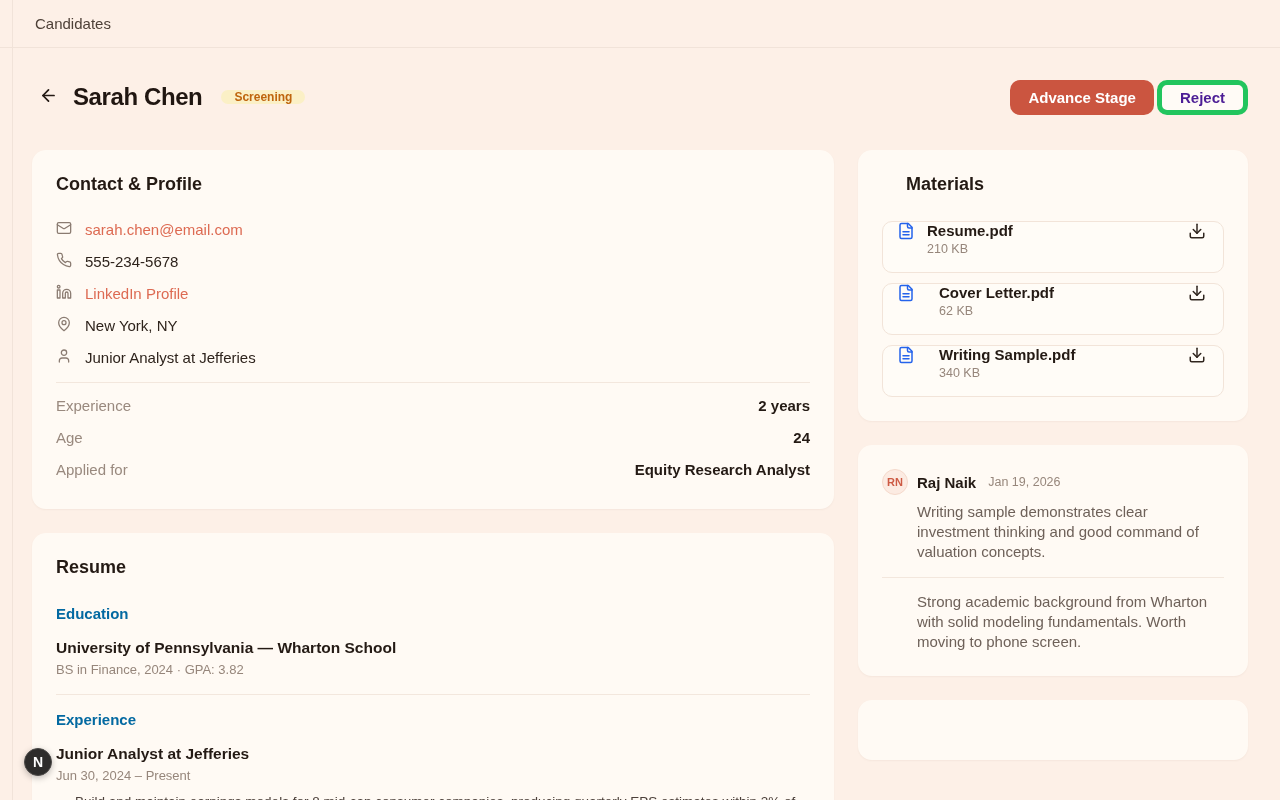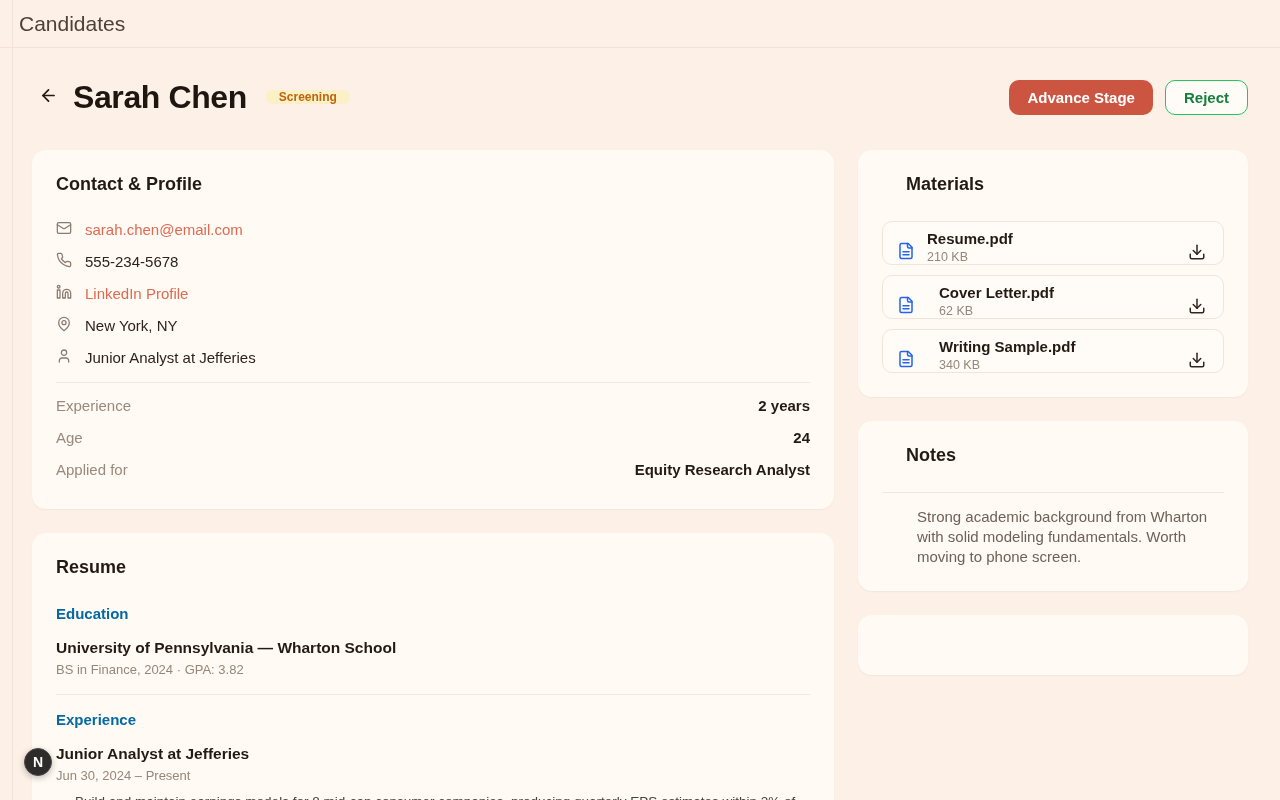--- a/index.html
+++ b/index.html
@@ -9,39 +9,39 @@
     background: #fdf0e7;
     font-family: "Liberation Sans", sans-serif;
     color: #2b211b;
     position: relative;
   }
   
   .rail { position: absolute; left: 0; top: 0; width: 13px; height: 800px;
           border-right: 1px solid #f1e3d9; }
   
   .topbar { height: 48px; border-bottom: 1px solid #f1e3d9;
-            display: flex; align-items: center; padding-left: 19px;
-            font-size: 21px; color: #4e4138; }
+            display: flex; align-items: center; padding-left: 35px;
+            font-size: 15px; color: #4e4138; }
   .page { padding: 0 32px; }
   
   .header-row { margin-top: 27px; height: 44px; display: flex; align-items: center; }
   .back-btn { width: 32px; height: 32px; background: none; border: none; cursor: pointer;
               display: flex; align-items: center; justify-content: center;
               color: #241a14; padding: 0; margin-right: 9px; border-radius: 8px; }
-  .page-title { font-size: 32px; font-weight: 800; letter-spacing: -0.4px;
+  .page-title { font-size: 24px; font-weight: 800; letter-spacing: -0.4px;
                 color: #201611; margin: 0; line-height: 1; }
   .stage-badge { margin-left: 19px; background: #fbf0c6; color: #bf650e;
                  font-size: 12px; font-weight: 600; padding: 0 13px;
                  border-radius: 999px; line-height: 1.2; }
   .spacer { flex: 1; }
   .btn { font-family: inherit; font-size: 15px; font-weight: 600; height: 35px;
          border-radius: 10px; padding: 0 18px; cursor: pointer; }
   .btn-primary { background: #cb5540; color: #fff; border: none; }
-  .btn-secondary { margin-left: 12px; background: #fffbf6; color: #15803d;
-                   border: 1px solid #22c55e; }
+  .btn-secondary { margin-left: 3px; background: #fffbf6; color: #4c1d95;
+                   border: 5px solid #22c55e; }
   
   .grid { margin-top: 31px; display: grid; grid-template-columns: 802px 390px;
           gap: 24px; align-items: start; }
   .col { display: flex; flex-direction: column; gap: 24px; }
   .card { background: #fffaf4; border-radius: 14px; padding: 24px;
           box-shadow: 0 1px 2px rgba(125, 85, 60, 0.06); }
   .card-title { font-size: 18px; font-weight: 700; color: #241a14; margin: 0 0 18px; }
   .materials .card-title, .notes .card-title { margin-bottom: 26px; margin-left: 24px; }
   
   .c-row { display: flex; align-items: center; height: 32px; gap: 13px; font-size: 15px; color: #2e231c; }
@@ -53,22 +53,22 @@
   .kv .v { font-weight: 600; color: #241a14; }
   
   .resume .card-title { margin-bottom: 27px; }
   .subhead { font-size: 15px; font-weight: 700; color: #0369a1; margin: 0 0 15px; }
   .item-title { font-size: 15.5px; font-weight: 600; color: #241a14; line-height: 21px; }
   .item-sub { font-size: 13px; color: #96867b; margin-top: 4px; }
   .r-divider { border: none; border-top: 1px solid #f3e7dd; margin: 17px 0 16px; }
   .bullets { margin: 9px 0 0; padding-left: 19px; font-size: 13.5px; color: #4c403a; }
   .bullets li { line-height: 19px; }
   
-  .file-item { display: flex; align-items: flex-end; border: 1px solid #f2e4d9;
-               background: #fffcf7; border-radius: 10px; height: 44px;
+  .file-item { display: flex; align-items: flex-start; border: 1px solid #f2e4d9;
+               background: #fffcf7; border-radius: 10px; height: 52px;
                padding: 0 17px 0 14px; cursor: pointer; }
   .file-item + .file-item { margin-top: 10px; gap: 12px; }
   .file-meta { margin-left: 12px; }
   .file-name { font-size: 15px; font-weight: 600; color: #241a14; line-height: 18px; }
   .file-size { font-size: 12.5px; color: #96867b; margin-top: 2px; }
   .dl-btn { margin-left: auto; background: none; border: none; padding: 0; cursor: pointer;
             display: flex; align-items: center; }
   
   .note-header { display: flex; align-items: center; gap: 9px; }
   .avatar { width: 26px; height: 26px; border-radius: 50%; background: #fcebe2;
@@ -278,22 +278,29 @@
                   <path d="M21 15v4a2 2 0 0 1-2 2H5a2 2 0 0 1-2-2v-4"></path>
                   <polyline points="7 10 12 15 17 10"></polyline>
                   <line x1="12" y1="15" x2="12" y2="3"></line>
                 </svg>
             </span>
           </button>
         </div>
       </section>
 
       <section class="card notes">
-        <h2 class="card-title">Notes</h2>
-
+
+        <div class="note">
+          <div class="note-header">
+            <span class="avatar">RN</span>
+            <span class="note-author">Raj Naik</span>
+            <span class="note-date">Jan 19, 2026</span>
+          </div>
+          <div class="note-body">Writing sample demonstrates clear investment thinking and good command of valuation concepts.</div>
+        </div>
 
         <hr class="note-divider">
 
         <div class="note">
           <div class="note-body">Strong academic background from Wharton with solid modeling fundamentals. Worth moving to phone screen.</div>
         </div>
       </section>
 
       <section class="card activity">
         

